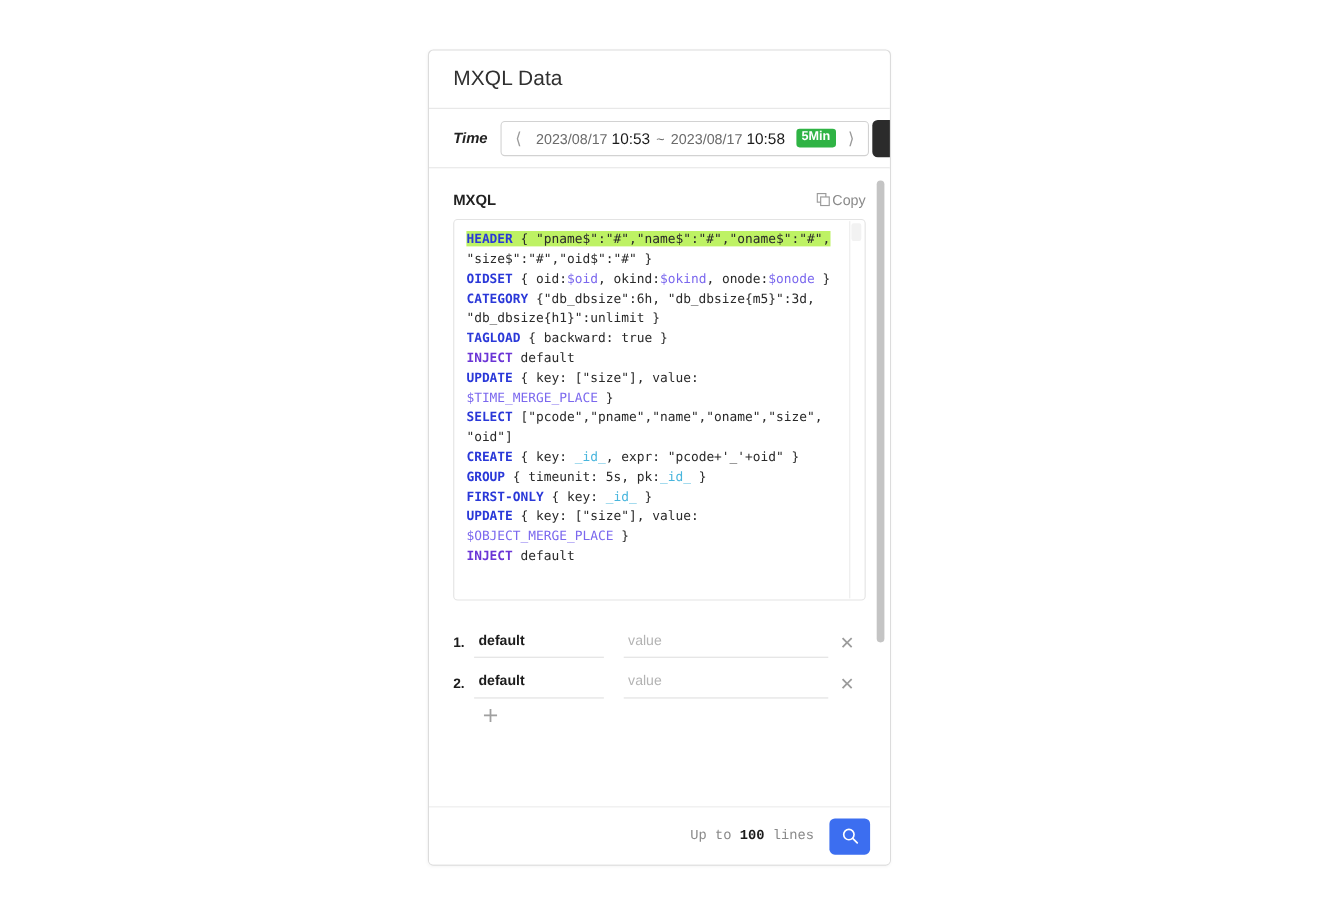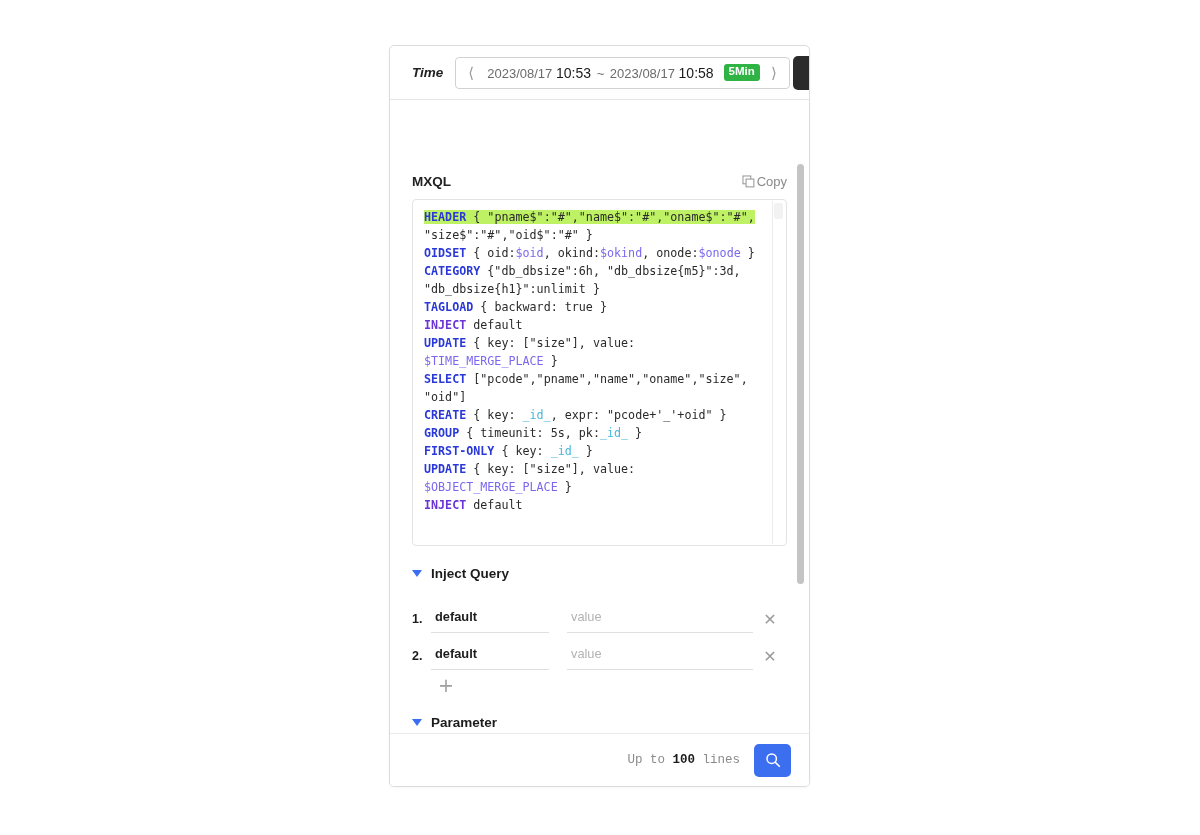--- a/index.html
+++ b/index.html
@@ -248,20 +248,23 @@
     cursor: pointer;
   }
   .search-icon { width: 16px; height: 16px; display: block; }
 </style>
 </head>
 <body>
 
 <div class="page">
   <div class="modal">
 
+    <div class="modal-header">
+      <div class="modal-title">MXQL Data</div>
+    </div>
 
     <div class="time-bar">
       <div class="time-label">Time</div>
       <div class="time-picker">
         <div class="chev">⟨</div>
         <div class="time-text"><span>2023/08/17</span> <b>10:53</b> <span class="time-sep">~</span> <span>2023/08/17</span> <b>10:58</b></div>
         <div class="badge-5min">5Min</div>
         <div class="chev">⟩</div>
       </div>
       <div class="dark-stub"></div>
@@ -296,46 +299,38 @@
 <span class="k">GROUP</span> { timeunit: 5s, pk:<span class="idk">_id_</span> }
 <span class="k">FIRST-ONLY</span> { key: <span class="idk">_id_</span> }
 <span class="k">UPDATE</span> { key: ["size"], value:
 <span class="vp">$OBJECT_MERGE_PLACE</span> }
 <span class="kp">INJECT</span> default</pre>
         <div class="code-scroll-track">
           <div class="code-scroll-thumb"></div>
         </div>
       </div>
 
-      <div class="collapse-head">
-        <span class="tri"></span>
-        <span class="collapse-title">Inject Query</span>
-      </div>
 
       <div class="iq-list" id="iq-list">
           <div class="iq-row">
             <div class="iq-num">1.</div>
             <input class="iq-key" type="text" value="default" style="">
             <input class="iq-val" type="text" placeholder="value" style="">
             <div class="iq-del">✕</div>
           </div>
           <div class="iq-row">
             <div class="iq-num">2.</div>
             <input class="iq-key" type="text" value="default" style="">
             <input class="iq-val" type="text" placeholder="value" style="">
             <div class="iq-del">✕</div>
           </div>
         </div>
 
       <div class="iq-add">+</div>
 
-      <div class="collapse-head">
-        <span class="tri"></span>
-        <span class="collapse-title">Parameter</span>
-      </div>
 
     </div>
 
     <div class="body-scroll-track">
       <div class="body-scroll-thumb"></div>
     </div>
 
     <div class="modal-footer">
       <div class="lines-note"><span>Up to</span> <b>100</b> <span>lines</span></div>
       <button class="search-btn">

